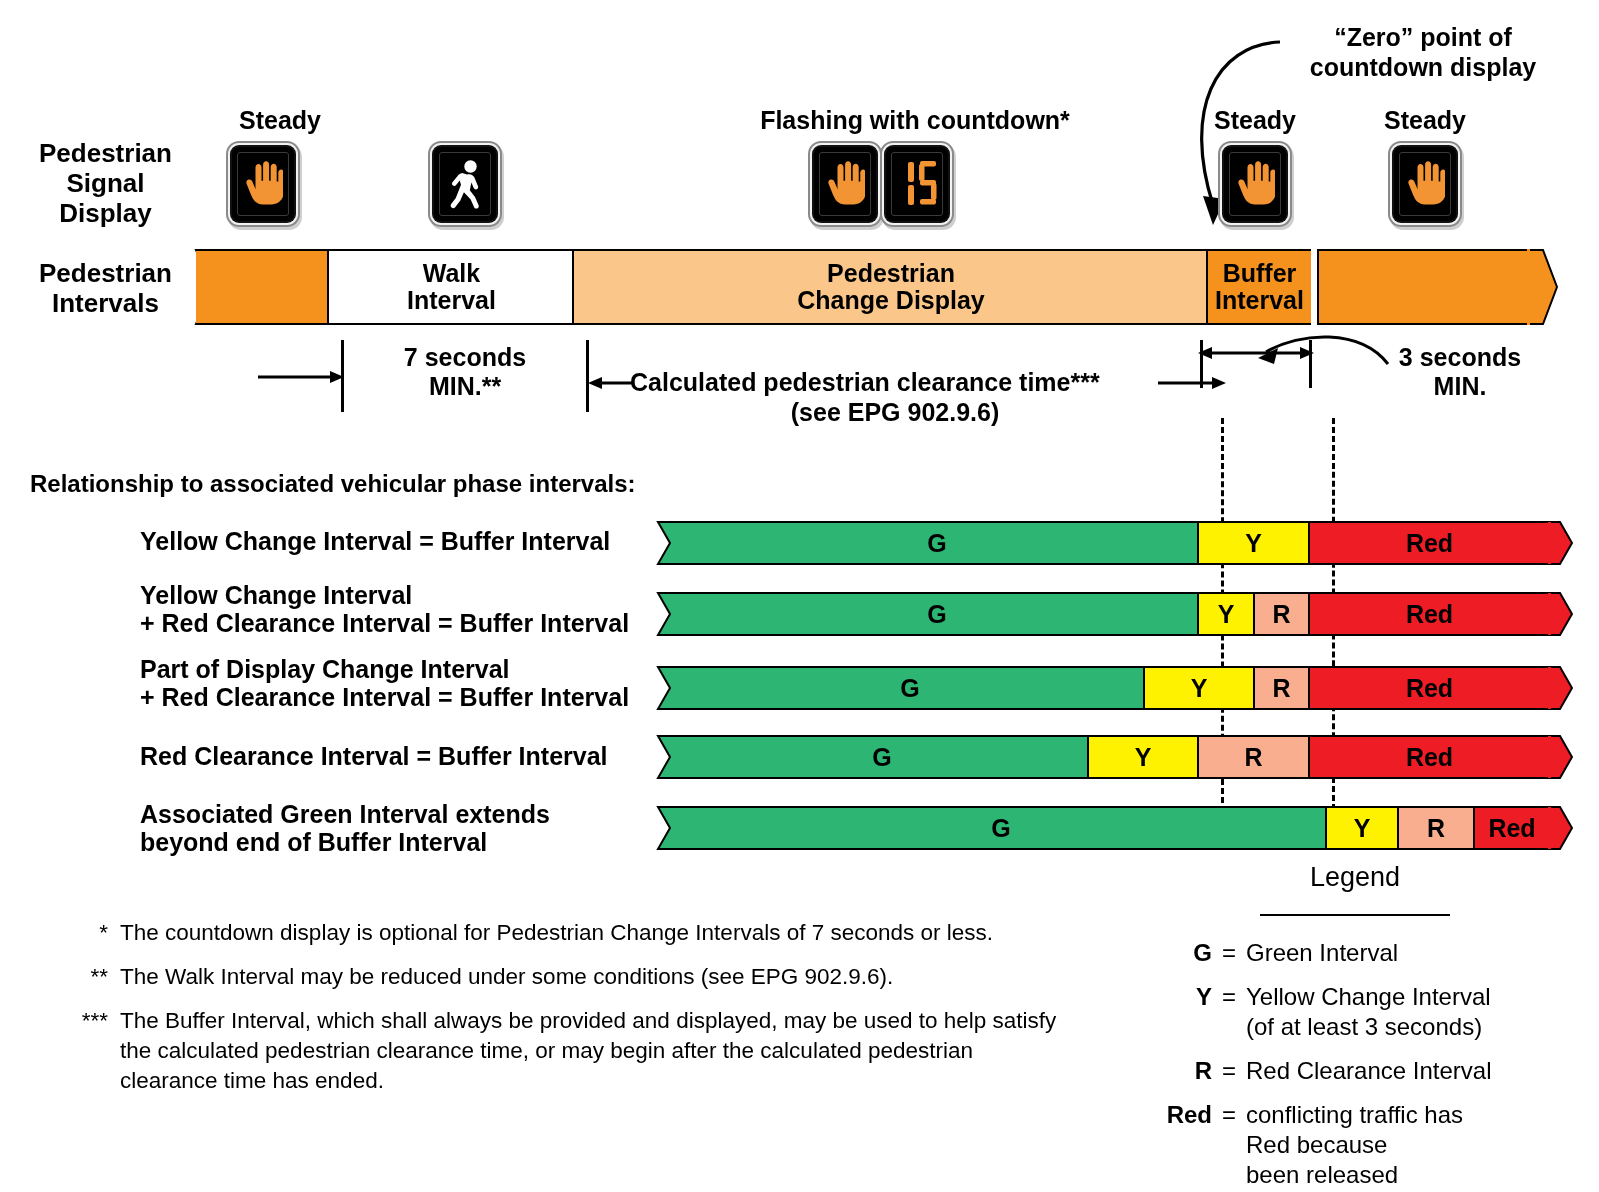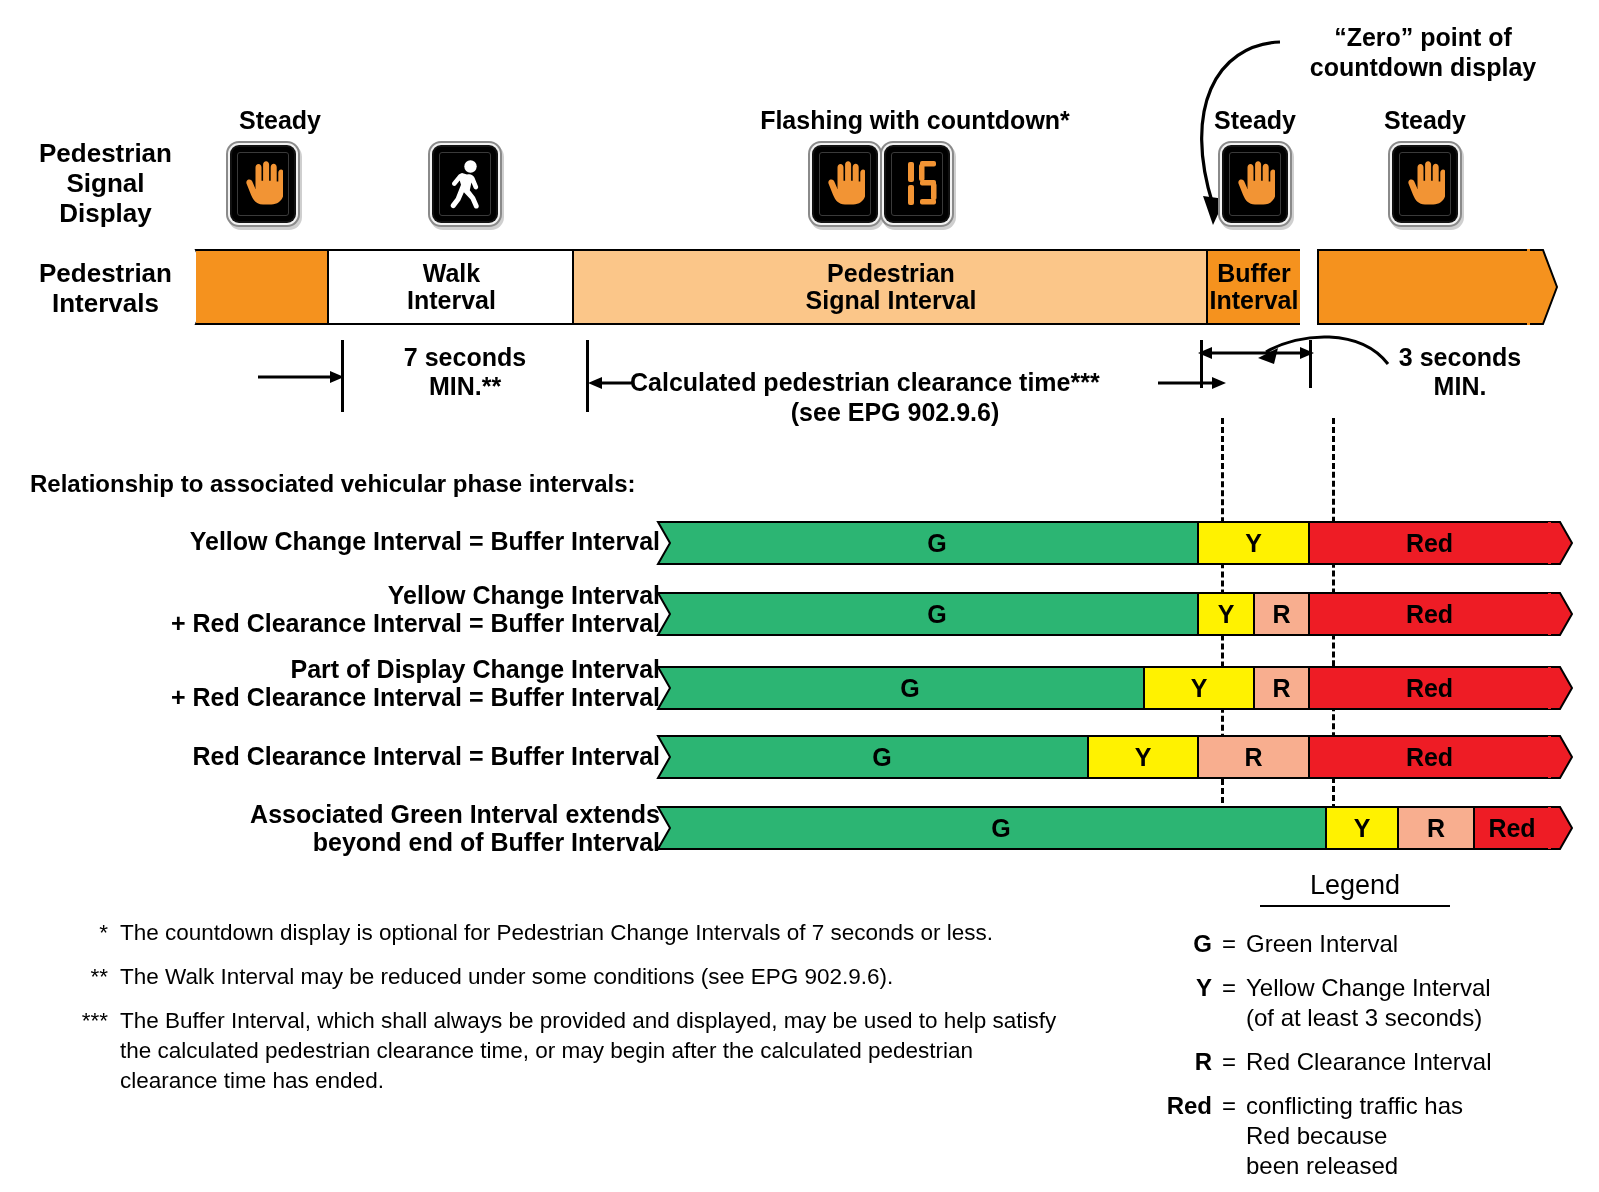--- a/index.html
+++ b/index.html
@@ -5,21 +5,21 @@
   html,body{margin:0;padding:0;}
   body{
     width:1599px;height:1192px;
     background:#ffffff;
     font-family:"Liberation Sans", sans-serif;
     color:#000;
     position:relative;
     overflow:hidden;
   }
   .abs{position:absolute;}
-  .rowlabel{font-weight:bold;text-align:right;line-height:1.13;font-size:25px;}
+  .rowlabel{font-weight:bold;line-height:1.13;font-size:25px;}
 
   
   #ped-signal-display-label{
     left:18px;top:138px;width:175px;
     font-size:26px;font-weight:bold;text-align:center;line-height:1.16;
   }
   #ped-intervals-label{
     left:18px;top:258px;width:175px;
     font-size:26px;font-weight:bold;text-align:center;line-height:1.16;
   }
@@ -82,22 +82,22 @@
 
   
   #footnotes{position:absolute;left:60px;top:918px;width:1010px;font-size:22.5px;line-height:1.33;}
   .fn{display:flex;margin-bottom:14px;}
   .fn-mark{width:48px;flex:0 0 48px;text-align:right;padding-right:12px;}
   .fn-body{flex:1;}
 
   
   #legend{position:absolute;left:1140px;top:862px;width:430px;}
   #legend-title{
-    font-size:27px;text-align:center;width:190px;margin:8px auto 22px auto;
-    border-bottom:2px solid #000;padding-bottom:4px;
+    font-size:27px;text-align:center;width:190px;margin:0 auto 22px auto;
+    border-bottom:2px solid #000;padding-bottom:21px;
   }
   .leg-row{display:flex;margin-bottom:14px;font-size:24px;line-height:1.25;}
   .leg-key{width:72px;flex:0 0 72px;text-align:right;font-weight:bold;}
   .leg-eq{width:34px;flex:0 0 34px;text-align:center;}
   .leg-val{flex:1;}
 </style>
 </head>
 <body>
 
 <div class="abs" id="ped-signal-display-label">
@@ -200,25 +200,25 @@
   <div class="seg" style="left:136px;width:245px;background:#FFFFFF;">
     <div>
       <div>Walk</div>
       <div>Interval</div>
     </div>
   </div>
 
   <div class="seg" style="left:381px;width:634px;background:#FBC689;">
     <div>
       <div>Pedestrian</div>
-      <div>Signal Interval</div>
+      <div>Change Display</div>
     </div>
   </div>
 
-  <div class="seg" style="left:1015px;width:92px;background:#F5921E;">
+  <div class="seg" style="left:1015px;width:103px;background:#F5921E;">
     <div>
       <div>Buffer</div>
       <div>Interval</div>
     </div>
   </div>
 
   <div class="seg" style="left:1126px;width:210px;background:#F5921E;"></div>
 
   <svg class="abs" style="left:1334px;top:0;" width="32" height="76">
     <path d="M0 1 L16 1 L30 38 L16 75 L0 75 Z" fill="#F5921E" stroke="#000" stroke-width="2"></path>

